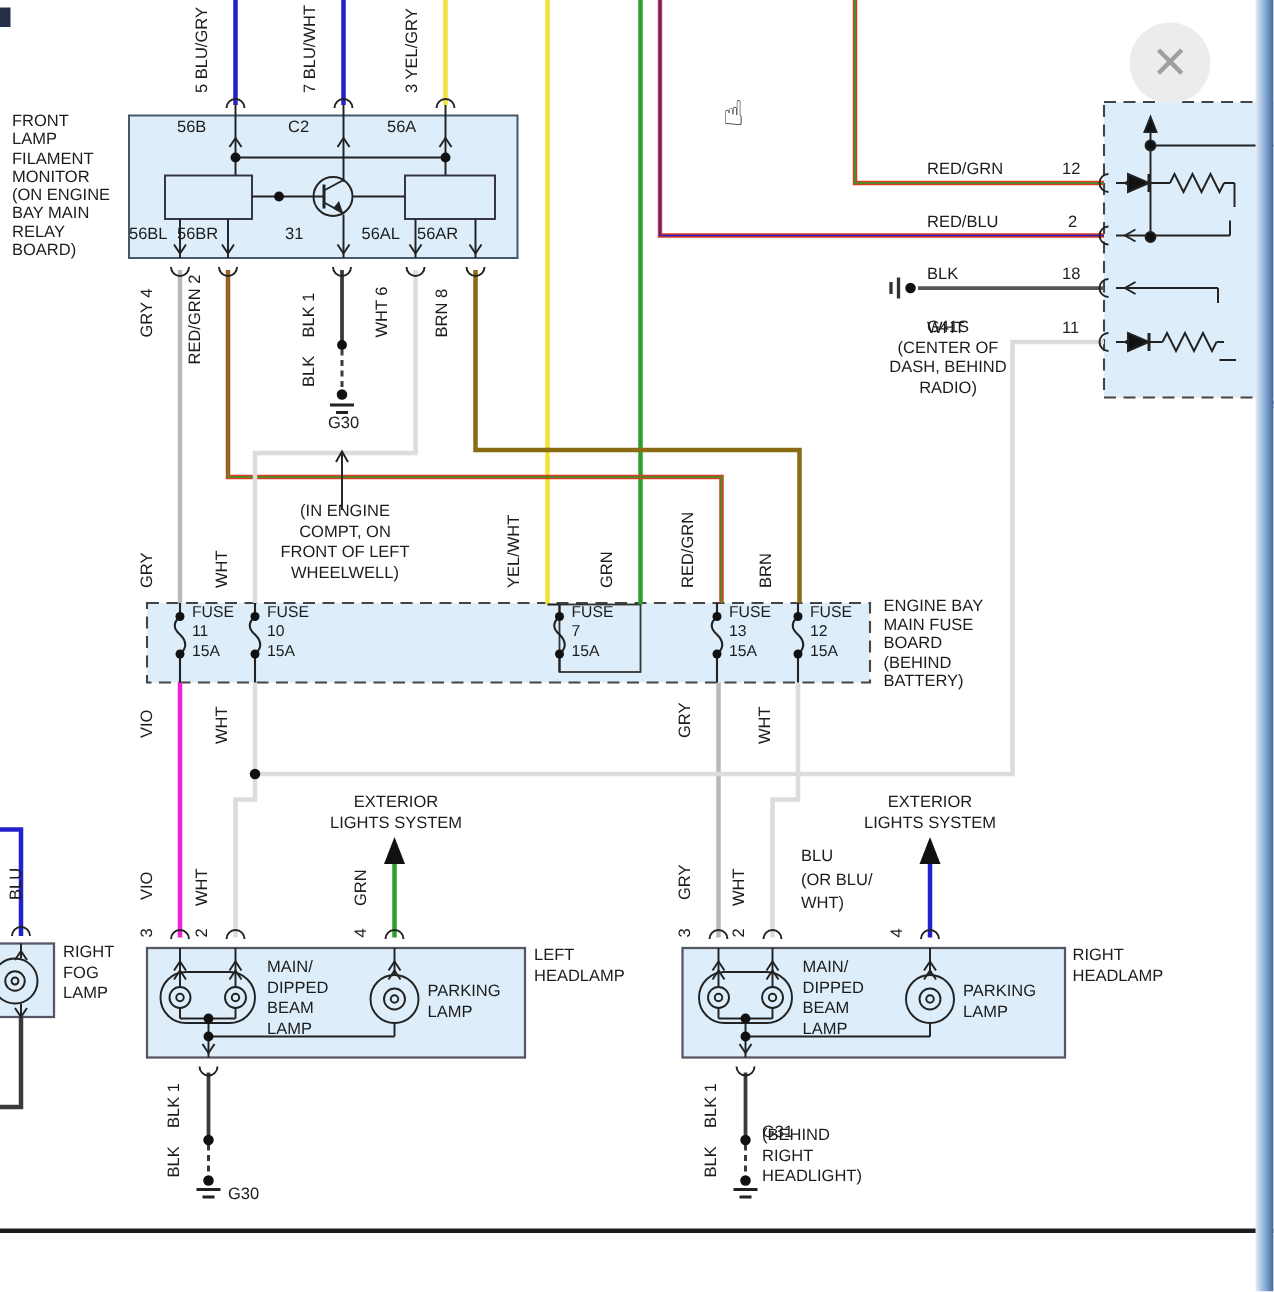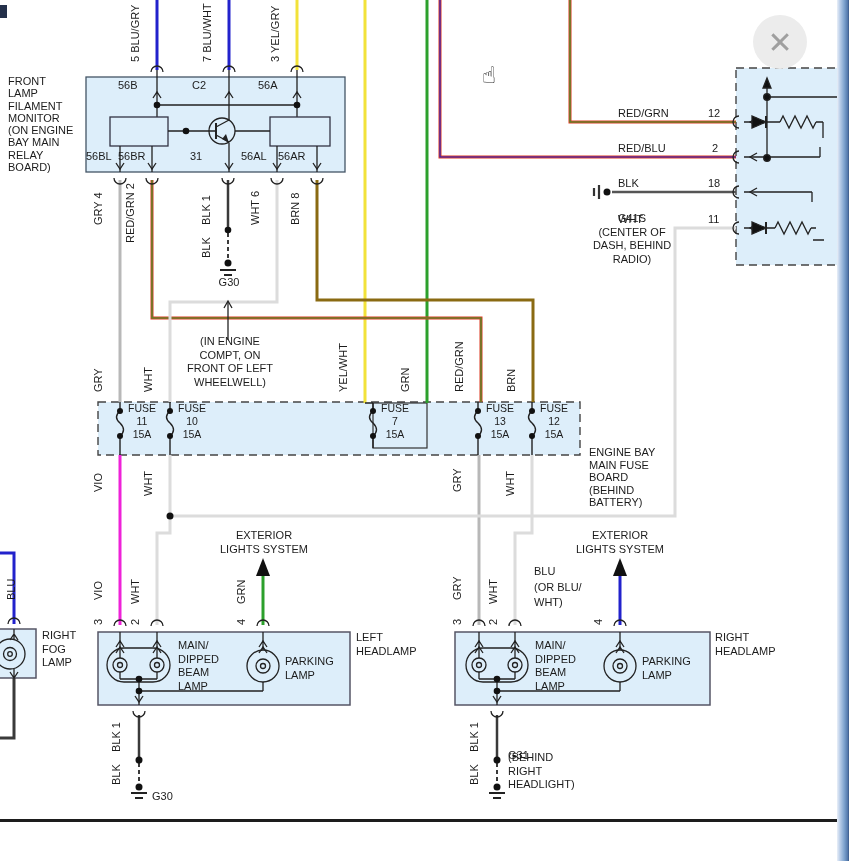--- a/index.html
+++ b/index.html
@@ -5,22 +5,22 @@
   html,body{margin:0;padding:0;}
   #stage{position:relative;width:849px;height:861px;background:#ffffff;overflow:hidden;
          font-family:"Liberation Sans","DejaVu Sans",sans-serif;color:#1c1c1c;font-size:11px;}
   #wires{position:absolute;left:0;top:0;z-index:1;}
   .txt{position:absolute;z-index:2;white-space:pre-line;line-height:13.5px;}
   .vl{position:absolute;z-index:2;white-space:nowrap;line-height:12px;height:12px;
       transform:rotate(-90deg);transform-origin:0 100%;}
   .ra{text-align:left;}
   .ctr{text-align:center;}
   .rt{line-height:12.3px;}
-  .fuse{font-size:10.5px;line-height:12.8px;text-align:center;}
-  .board{line-height:12.6px;margin-top:48px;}
+  .fuse{font-size:10.5px;line-height:12.8px;}
+  .board{line-height:12.6px;}
   .navy{color:#1c3f94;margin-left:34px;}
   #closebtn{position:absolute;left:753px;top:15px;width:54px;height:54px;border-radius:50%;
             background:#ececec;z-index:5;display:flex;align-items:center;justify-content:center;
             color:#9f9f9f;font-size:30px;font-weight:bold;cursor:pointer;}
   #scrollbar{position:absolute;right:0;top:0;width:12px;height:861px;z-index:6;
              background:linear-gradient(90deg,#e9eff8 0%,#b9cde8 25%,#7fa4cf 60%,#4f74a8 92%,#37537e 100%);}
   #pagebottom{position:absolute;left:0;top:819px;width:849px;height:3px;background:#1d1d1d;z-index:1;}
   #fragment{position:absolute;left:0;top:5px;width:7px;height:13px;background:#24304a;z-index:2;}
   #cursor{position:absolute;left:482px;top:62px;font-size:23px;color:#222;z-index:4;
           text-shadow:0 0 2px #fff;}

